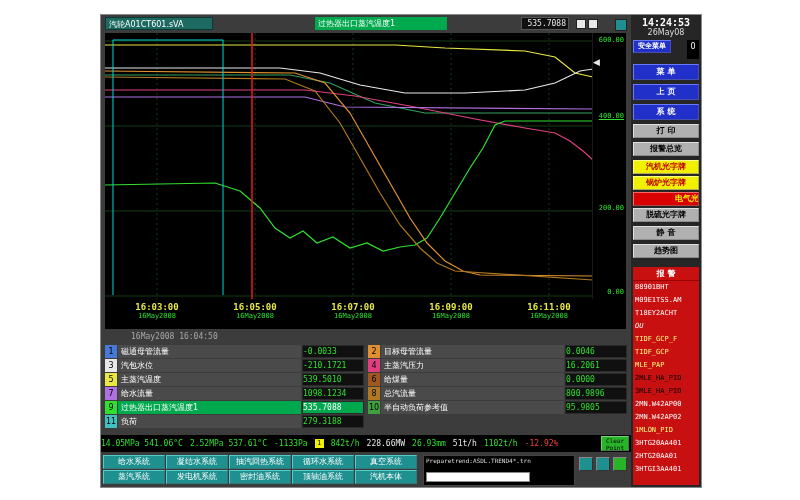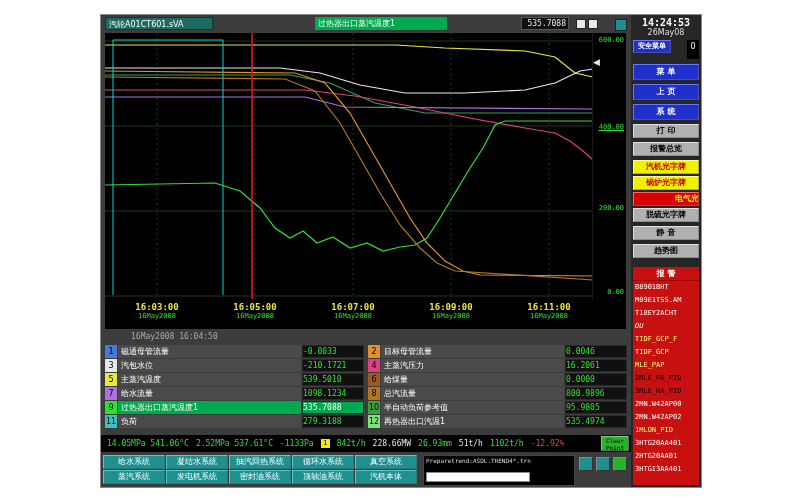--- a/index.html
+++ b/index.html
@@ -37,21 +37,21 @@
   .lrow{display:flex;height:13px;gap:1px;align-items:stretch;cursor:pointer;}
   .lnum{width:12px;color:#000;font-size:8px;text-align:center;line-height:13px;}
   .llabel{flex:1;background:#4a4a4a;color:#fff;font-size:8px;line-height:13px;padding-left:3px;
     overflow:hidden;white-space:nowrap;}
   .lval{width:62px;background:#101010;color:#2fe02f;font-size:8px;line-height:11px;
     padding-right:3px;font-family:"DejaVu Sans Mono",monospace;border:1px solid #2a2a2a;box-sizing:border-box;}
   .lrow.hl .llabel{background:#00a84e;}
   .lrow.hl .lval{background:#00a84e;color:#fff;}
   
   .statusbar{position:absolute;left:0;top:420px;width:530px;height:17px;background:#000;display:flex;
-    align-items:center;gap:7px;padding-left:6px;box-sizing:border-box;
+    align-items:center;gap:7px;box-sizing:border-box;
     font-family:"DejaVu Sans Mono",monospace;}
   .sitem{font-size:8px;white-space:nowrap;}
   .sbadge{width:9px;height:9px;background:#f0f000;color:#000;font-size:7px;line-height:9px;text-align:center;}
   .clearpoint{position:absolute;right:2px;top:1px;width:28px;height:15px;background:#28b428;color:#000;
     font-size:6px;line-height:7px;text-align:center;cursor:pointer;border:1px outset #7acc7a;box-sizing:border-box;}
   .clearpoint span{display:block;}
   
   .bottom{position:absolute;left:0;top:440px;width:530px;height:32px;}
   .navrows{position:absolute;left:2px;top:0;width:318px;}
   .navrow{display:flex;gap:1px;margin-bottom:1px;}
@@ -121,21 +121,21 @@
           <polyline points="0,38 190,40 220,50 245,80 265,115 285,150 305,185 322,210 340,228 358,238 375,242 488,243" fill="none" stroke="#e09030" stroke-width="1.2"></polyline>
           <polyline points="0,44 180,46 210,58 235,90 255,125 275,160 295,192 315,215 332,230 350,238 488,247" fill="none" stroke="#b07820" stroke-width="1.2"></polyline>
           <line x1="8" y1="7" x2="8" y2="262" stroke="#00d8d8"></line>
           <line x1="8" y1="7" x2="118" y2="7" stroke="#00d8d8"></line>
           <line x1="118" y1="7" x2="118" y2="262" stroke="#00d8d8"></line>
           <line x1="147" y1="0" x2="147" y2="266" stroke="#f01818" stroke-width="1.5"></line>
         </svg>
       <div class="scale-col" id="scale-col">
         <div class="tri">◀</div>
       <div class="scale-label" style="top: 3px;">600.00</div>
-          <div class="scale-label" style="top: 90px; text-decoration: underline;">400.00</div>
+          <div class="scale-label" style="top: 79px; text-decoration: underline;">400.00</div>
           <div class="scale-label" style="top: 171px; text-align: center;">200.00</div>
           <div class="scale-label" style="top: 255px;">0.00</div>
         </div>
       <div class="time-axis" id="time-axis">
           <div class="time-cell" style="left: 20px;">
             <div class="t">16:03:00</div>
             <div class="d">16May2008</div>
           </div>
           <div class="time-cell" style="left: 118px;">
             <div class="t">16:05:00</div>
@@ -209,25 +209,20 @@
           </div>
           <div class="lrow">
             <div class="lnum" style="background: rgb(176, 120, 32);">8</div>
             <div class="llabel">总汽流量</div>
             <div class="lval">800.9896</div>
           </div>
           <div class="lrow">
             <div class="lnum" style="background: rgb(64, 160, 64);">10</div>
             <div class="llabel">半自动负荷参考值</div>
             <div class="lval">95.9805</div>
-          </div>
-          <div class="lrow">
-            <div class="lnum" style="background: rgb(128, 224, 128);">12</div>
-            <div class="llabel">再热器出口汽温1</div>
-            <div class="lval">535.4974</div>
           </div>
         </div>
     </div>
 
     <div class="statusbar" id="statusbar">
       <div class="sitem" style="color: rgb(47, 224, 47);">14.05MPa 541.06°C</div>
         <div class="sitem" style="color: rgb(47, 224, 47);">2.52MPa 537.61°C</div>
         <div class="sitem" style="color: rgb(47, 224, 47);">-1133Pa</div>
         <div class="sbadge">1</div>
         <div class="sitem" style="color: rgb(47, 224, 47);">842t/h</div>

